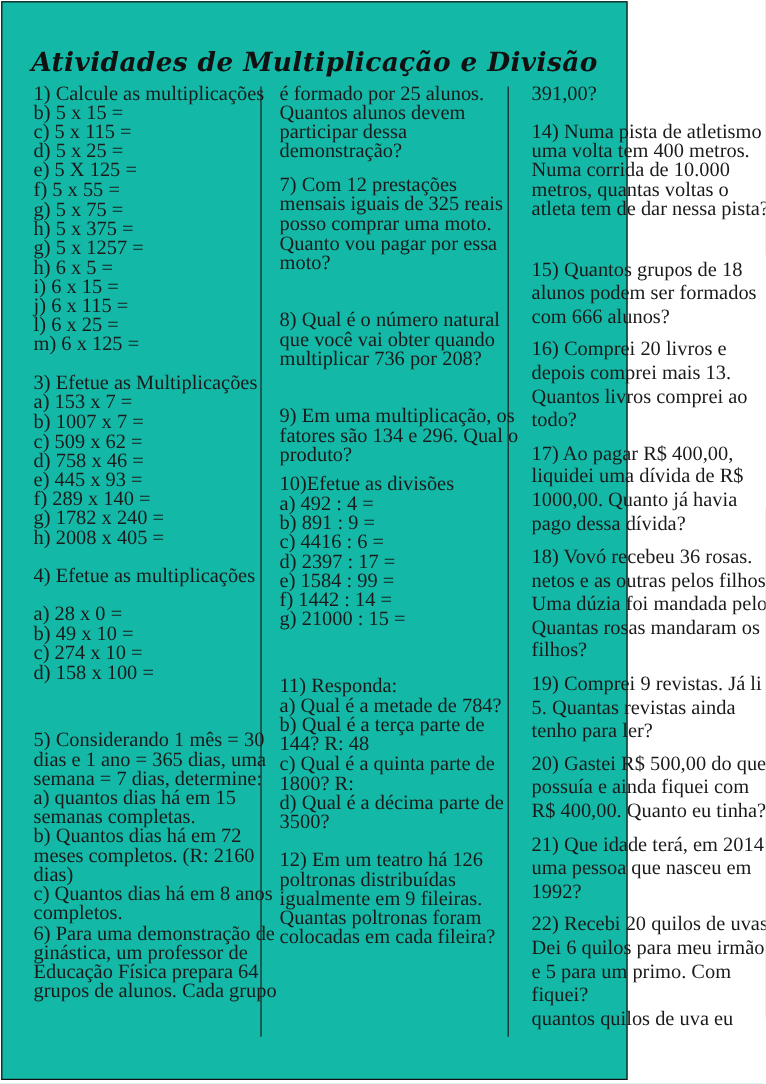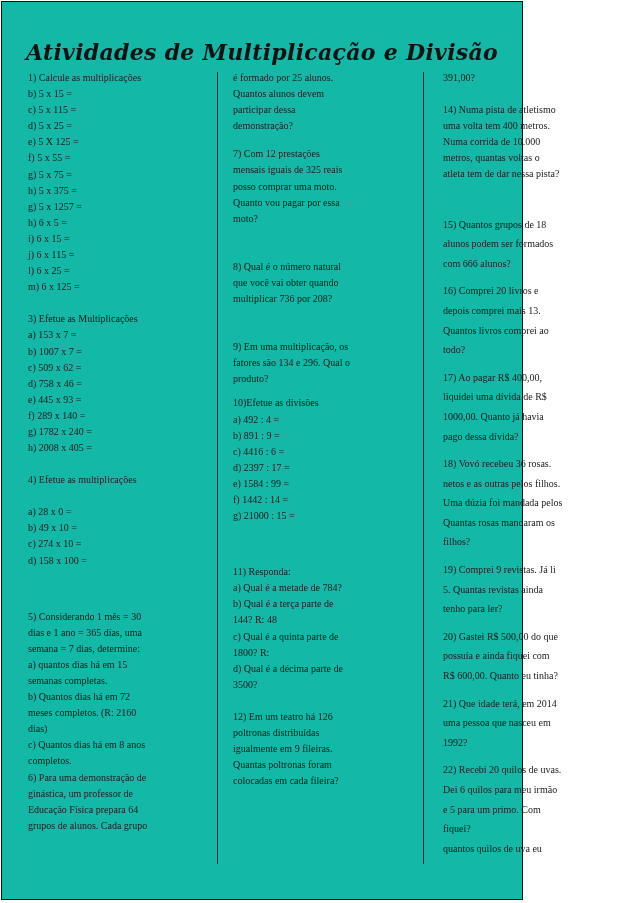--- a/index.html
+++ b/index.html
@@ -8,21 +8,21 @@
     position: absolute; left: 1px; top: 1px; width: 522px; height: 899px;
     border: 1.5px solid #111; background: #14b8a6; box-sizing: border-box;
   }
   .title {
     position: absolute; left: 0; right: 0; top: 38px; text-align: center;
     font-family: "DejaVu Serif", serif; font-style: italic; font-weight: bold;
     font-size: 22px; letter-spacing: 0.3px; color: #111; line-height: 24px;
   }
   .col {
     position: absolute; top: 68px;
-    font-family: "Liberation Serif", serif; font-size: 10px; color: #1a1a1a;
+    font-family: "Liberation Serif", serif; font-size: 17px; color: #1a1a1a;
     line-height: 16.1px;
   }
   .col1 { left: 26px; width: 186px; }
   .col2 { left: 231px; width: 186px; }
   .col3 { left: 441px; width: 190px; }
   .divider { position: absolute; top: 70px; width: 1px; height: 792px; background: #222; }
   .d1 { left: 215px; }
   .d2 { left: 421px; }
   .line { white-space: nowrap; display: block; }
   .para { display: block; }
@@ -214,21 +214,21 @@
     <div class="gap8"></div>
     <div class="para">
         <span class="line">19) Comprei 9 revistas. Já li</span>
         <span class="line">5. Quantas revistas ainda</span>
         <span class="line">tenho para ler?</span>
       </div>
     <div class="gap8"></div>
     <div class="para">
         <span class="line">20) Gastei R$ 500,00 do que</span>
         <span class="line">possuía e ainda fiquei com</span>
-        <span class="line">R$ 600,00. Quanto eu tinha?</span>
+        <span class="line">R$ 400,00. Quanto eu tinha?</span>
       </div>
     <div class="gap8"></div>
     <div class="para">
         <span class="line">21) Que idade terá, em 2014</span>
         <span class="line">uma pessoa que nasceu em</span>
         <span class="line">1992?</span>
       </div>
     <div class="gap8"></div>
     <div class="para">
         <span class="line">22) Recebi 20 quilos de uvas.</span>

